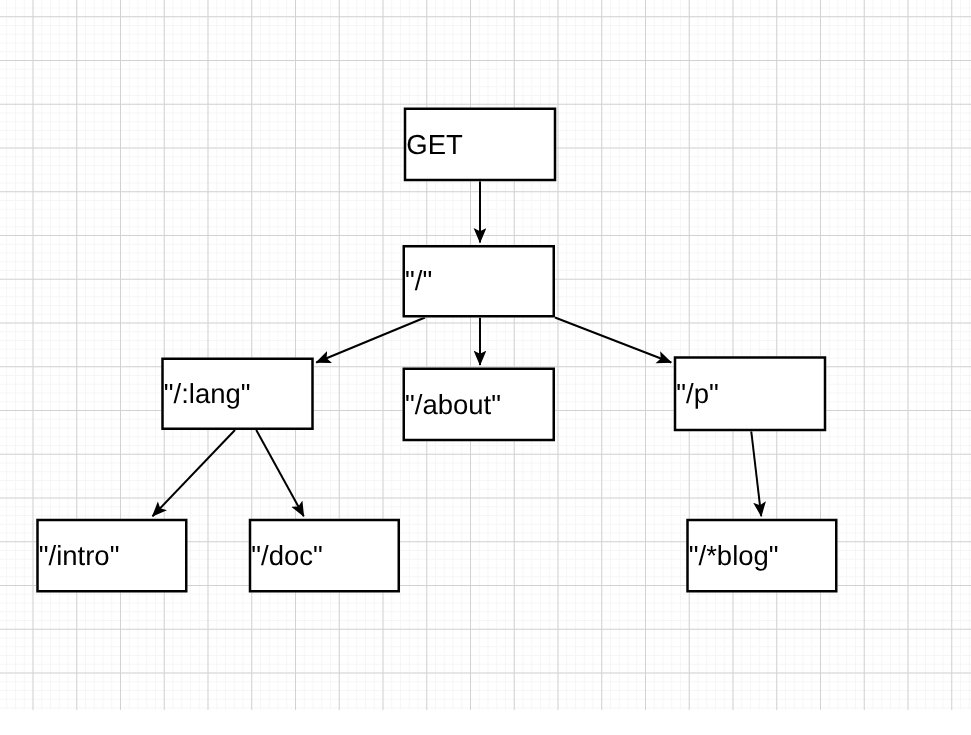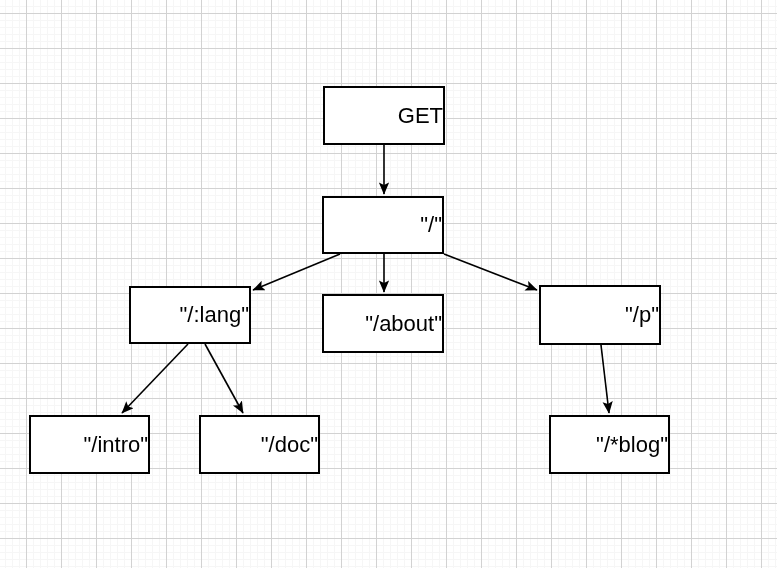--- a/index.html
+++ b/index.html
@@ -43,21 +43,21 @@
     width: 777px;
     height: 588px;
   }
   .node {
     position: absolute;
     box-sizing: border-box;
     background: #ffffff;
     border: 2px solid #000000;
     display: flex;
     align-items: center;
-    justify-content: flex-end;
+    justify-content: flex-start;
     color: #000000;
     font-size: 22px;
     line-height: 1;
     letter-spacing: 0px;
     white-space: nowrap;
   }
   .node-label {
     pointer-events: none;
   }
 </style>

